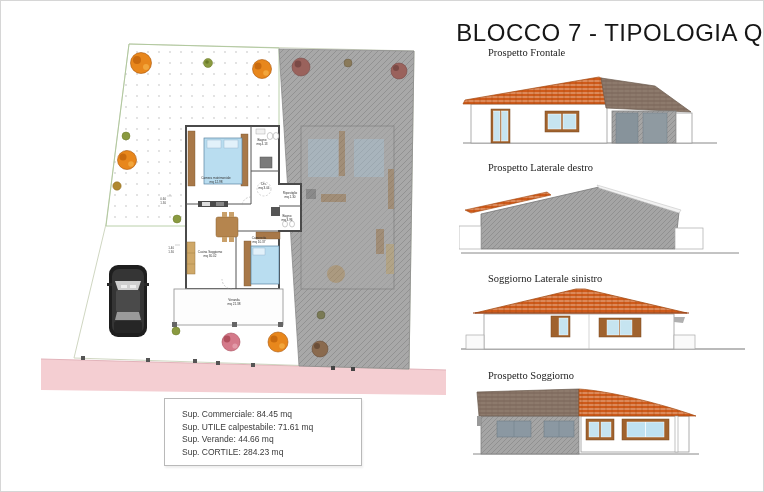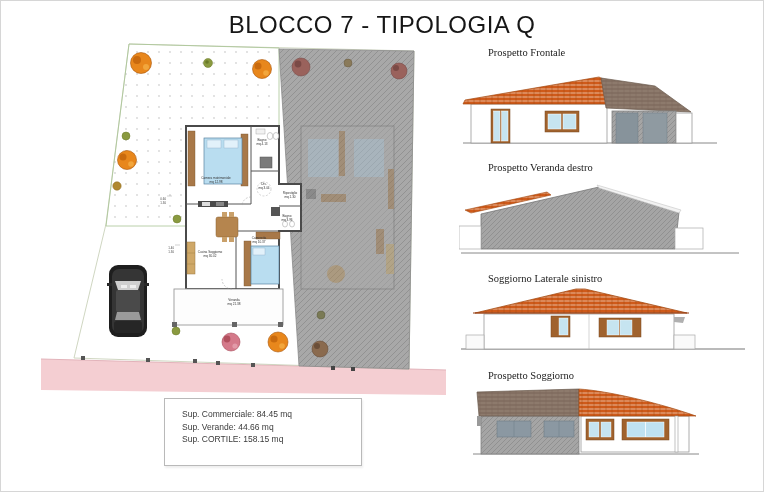--- a/index.html
+++ b/index.html
@@ -2,21 +2,21 @@
 <html><head>
 <meta charset="utf-8">
 <style>
   html,body{margin:0;padding:0;background:#fff;}
   .page{
     position:relative;width:764px;height:492px;background:#fff;
     font-family:"Liberation Sans", sans-serif;overflow:hidden;
     border:1px solid #d6d6d6;box-sizing:border-box;
   }
   .title{
-    position:absolute;top:10px;left:0;width:100%;text-align:center;
+    position:absolute;top:18px;left:0;width:100%;text-align:right;
     font-size:24px;font-weight:400;color:#161616;letter-spacing:.5px;
   }
   .elev-label{
     position:absolute;left:487px;font-size:10.5px;color:#222;font-family:Liberation Serif, serif;
   }
   .summary{
     position:absolute;left:163px;top:397px;width:198px;height:68px;
     border:1px solid #b9b9b9;background:#fff;box-sizing:border-box;
     padding:9px 16px 0 17px;box-shadow:1px 2px 2px rgba(0,0,0,.07);
   }
@@ -254,21 +254,21 @@
       <rect x="89" y="53" width="13" height="15" fill="#c6e4f0" stroke="#fff" stroke-width="0.5"></rect>
       <rect x="104" y="53" width="13" height="15" fill="#c6e4f0" stroke="#fff" stroke-width="0.5"></rect>
     </g>
     <polygon points="142,17 196,25 232,51 147,47" fill="url(#gtile)" stroke="#6a5a4e" stroke-width="0.7"></polygon>
     <rect x="153" y="50" width="64" height="32" fill="url(#ghatch2)" stroke="#808080" stroke-width="0.8"></rect>
     <rect x="157" y="52" width="22" height="30" fill="#87939b" stroke="#6f7d86" stroke-width="0.5"></rect>
     <rect x="184" y="52" width="24" height="30" fill="#8f9aa1" stroke="#6f7d86" stroke-width="0.5"></rect>
     <rect x="217" y="52" width="16" height="30" fill="#fff" stroke="#999" stroke-width="0.8"></rect>
   </svg>
 
-  <div class="elev-label" style="top:161px">Prospetto Veranda destro</div>
+  <div class="elev-label" style="top:161px">Prospetto Laterale destro</div>
   <svg style="left:458px;top:176px" width="290" height="92" viewBox="0 0 290 92">
     <line x1="2" y1="76" x2="280" y2="76" stroke="#888" stroke-width="1"></line>
     <polygon points="22,72 22,37 140,10 220,35 216,72" fill="url(#ghatch2)" stroke="#777" stroke-width="0.8"></polygon>
     <polygon points="138,8 222,33 220,36 140,11" fill="#f2f2f2" stroke="#bbb" stroke-width="0.5"></polygon>
     <polygon points="6,33 88,15 92,18 12,36" fill="url(#otile)" stroke="#a34a12" stroke-width="0.6"></polygon>
     <rect x="0" y="49" width="22" height="23" fill="#fff" stroke="#aaa" stroke-width="0.7"></rect>
     <rect x="216" y="51" width="28" height="21" fill="#fff" stroke="#aaa" stroke-width="0.7"></rect>
   </svg>
 
   <div class="elev-label" style="top:272px">Soggiorno Laterale sinistro</div>
@@ -312,17 +312,18 @@
     <g>
       <rect x="163" y="38" width="47" height="21" fill="#a0622d" stroke="#7a4a20" stroke-width="0.5"></rect>
       <rect x="168" y="41" width="37" height="15" fill="#bfe2f2" stroke="#fff" stroke-width="0.5"></rect>
       <line x1="186.5" y1="41" x2="186.5" y2="56" stroke="#fff" stroke-width="0.8"></line>
     </g>
     <rect x="216" y="35" width="3" height="36" fill="#fff" stroke="#999" stroke-width="0.6"></rect>
   </svg>
 
   <div class="summary">
     <div>Sup. Commerciale: 84.45 mq</div>
+    <div>Sup. UTILE calpestabile: 71.61 mq</div>
     <div>Sup. Verande: 44.66 mq</div>
-    <div>Sup. CORTILE: 158.15 mq</div>
+    <div>Sup. CORTILE: 284.23 mq</div>
   </div>
 
 </div>
 
 </body></html>

